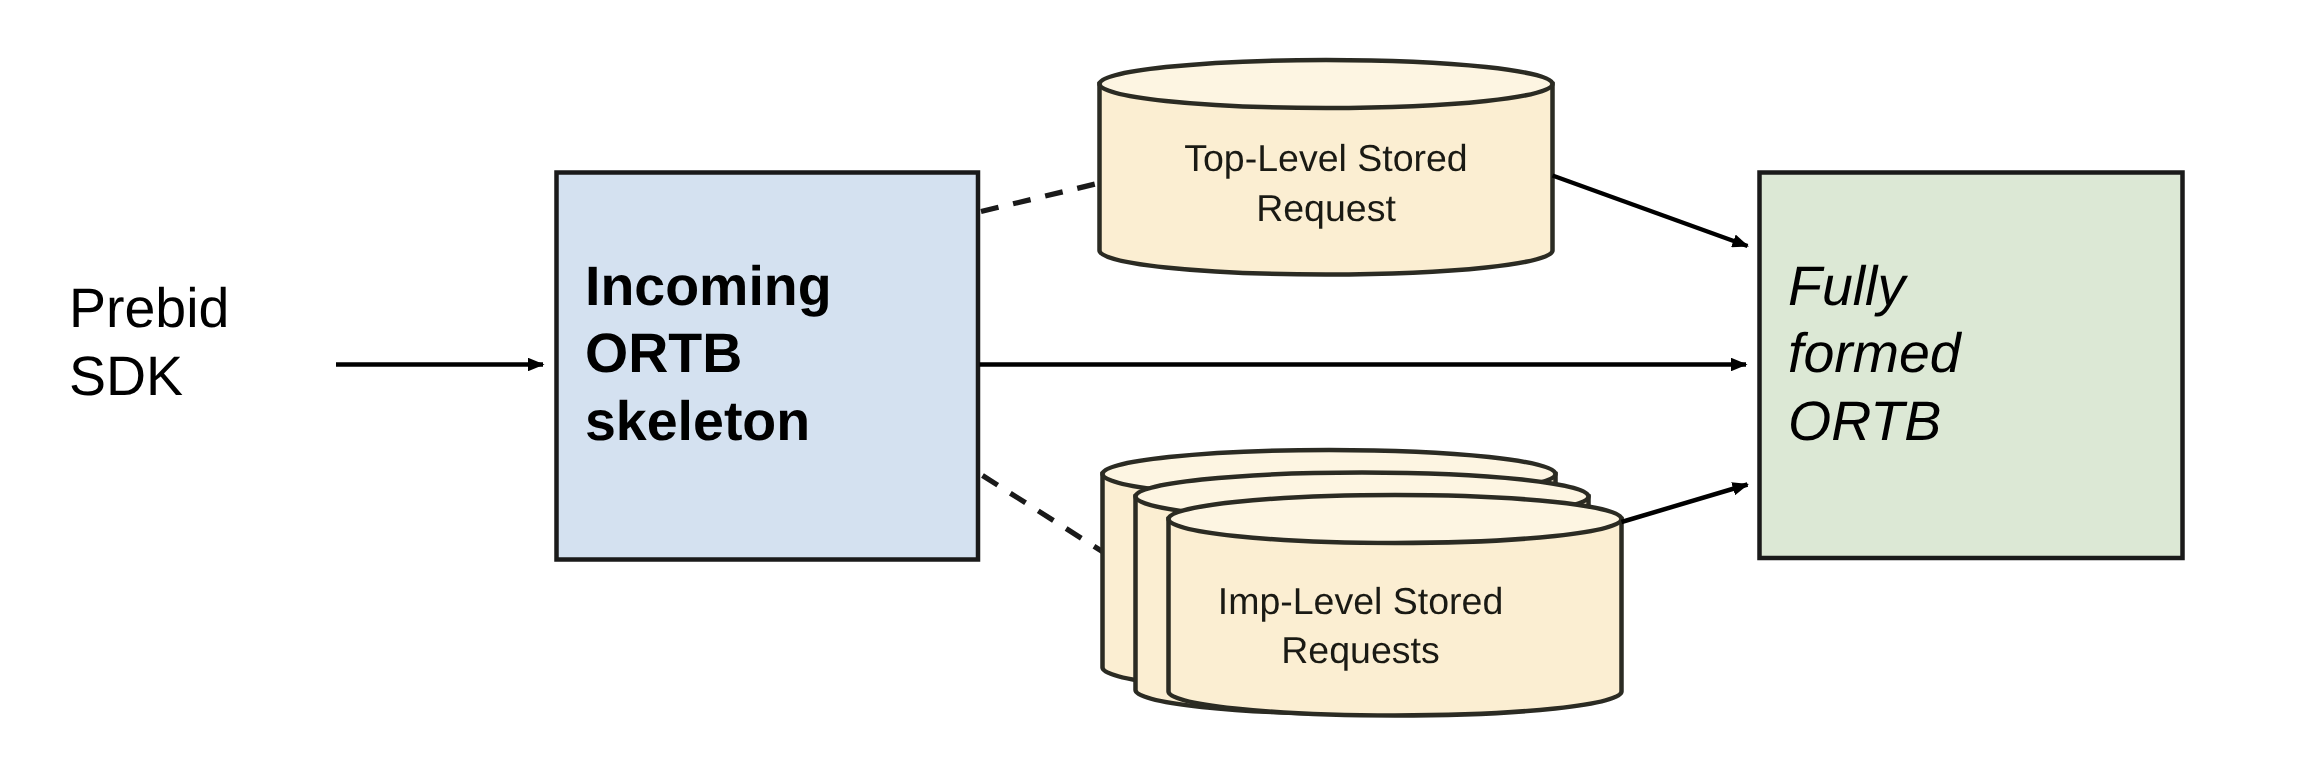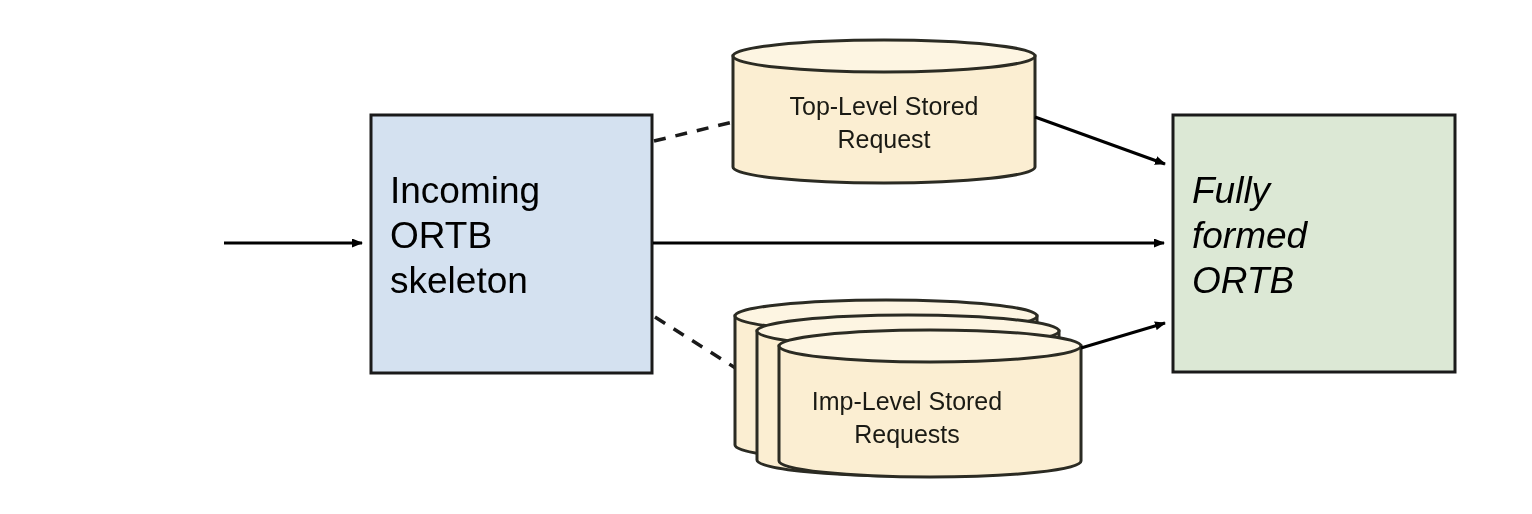--- a/index.html
+++ b/index.html
@@ -37,20 +37,21 @@
     width: 300px;
     font-size: 37px;
     text-align: left;
   }
   .label-incoming {
     left: 390px;
     top: 168px;
     width: 250px;
     font-size: 37px;
     text-align: left;
+    font-weight: bold;
   }
   .label-fully {
     left: 1192px;
     top: 168px;
     width: 250px;
     font-size: 37px;
     text-align: left;
     font-style: italic;
   }
   .cyl-label {
@@ -132,20 +133,22 @@
 
       <path d="M779,346 L779,461 A151,16 0 0 0 1081,461 L1081,346 Z" fill="#fbeed2" stroke="#2b2b23" stroke-width="3"></path>
       <ellipse cx="930" cy="346" rx="151" ry="16" fill="#fdf5e2" stroke="#2b2b23" stroke-width="3"></ellipse>
     </g>
 
     <g>
       <line x1="1081" y1="348" x2="1165" y2="323" stroke="#000000" stroke-width="3" marker-end="url(#arrowhead)"></line>
     </g>
   </svg>
 
+  <div class="node-label label-prebid">Prebid
+SDK</div>
 
   <div class="node-label label-incoming">Incoming
 ORTB
 skeleton</div>
 
   <div class="cyl-label label-toplevel">Top-Level Stored
 Request</div>
 
   <div class="cyl-label label-implevel">Imp-Level Stored
 Requests</div>

